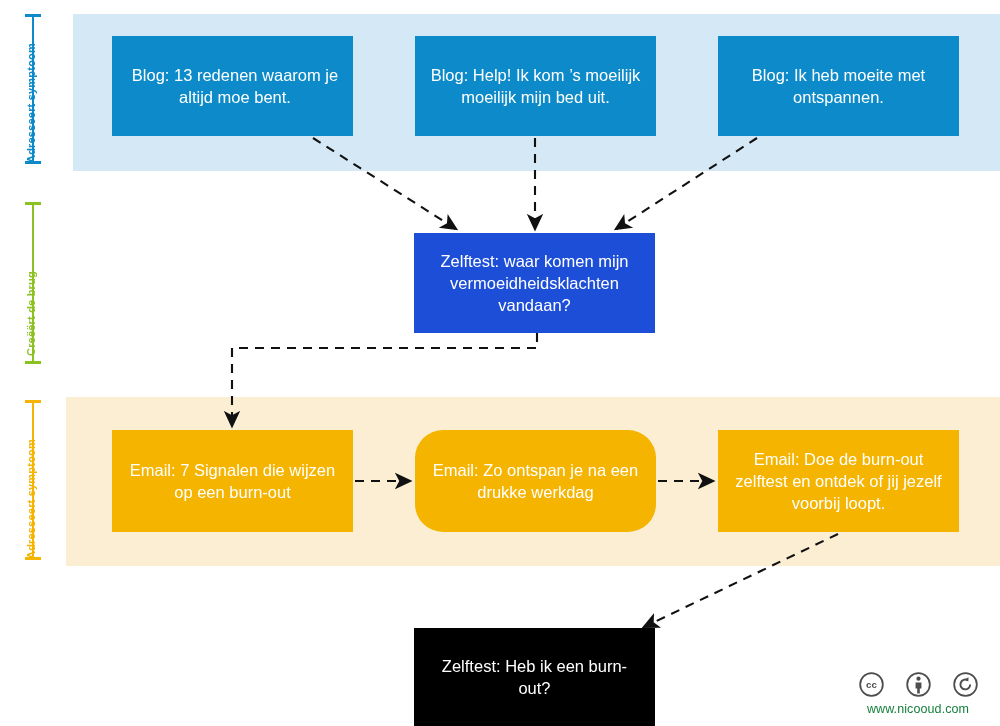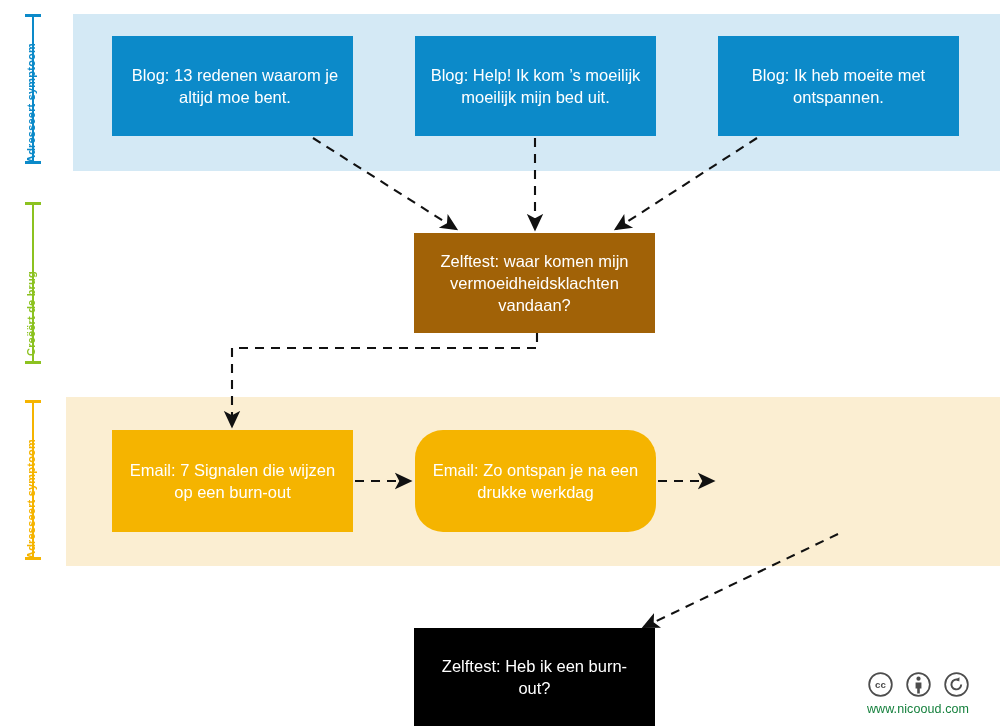--- a/index.html
+++ b/index.html
@@ -48,39 +48,39 @@
     position:absolute;
     display:flex;align-items:center;justify-content:center;
     text-align:center;
     color:#ffffff;
     font-size:16.5px;
     line-height:1.35;
     padding:6px 14px;
     box-sizing:border-box;
   }
   .node.blue{background:#0c8ac9;}
-  .node.green{background:#a16207;}
+  .node.green{background:#1d4ed8;}
   .node.orange{background:#f5b400;}
   .node.red{background:#000000;}
 
   #n-blog1{left:112px;top:36px;width:241px;height:100px;padding-left:19px;}
   #n-blog2{left:415px;top:36px;width:241px;height:100px;}
   #n-blog3{left:718px;top:36px;width:241px;height:100px;}
   #n-green{left:414px;top:233px;width:241px;height:100px;}
   #n-mail1{left:112px;top:430px;width:241px;height:102px;}
   #n-mail2{left:415px;top:430px;width:241px;height:102px;border-radius:28px;}
   #n-mail3{left:718px;top:430px;width:241px;height:102px;}
   #n-red{left:414px;top:628px;width:241px;height:98px;}
 
   
   #arrows{position:absolute;left:0;top:0;width:1000px;height:726px;pointer-events:none;}
 
   
   #footer{position:absolute;left:843px;top:672px;width:150px;}
-  #cc-icons{display:flex;gap:13px;justify-content:center;align-items:center;}
+  #cc-icons{display:flex;gap:22px;justify-content:center;align-items:center;}
   .cc-ico{width:25px;height:25px;}
   #footer-url{
     margin-top:5px;text-align:center;
     font-size:12.5px;color:#15803d;letter-spacing:.1px;
   }
 </style>
 </head>
 <body>
 
 <div id="stage">
@@ -124,20 +124,21 @@
 
     <path d="M838,534 L644,627" fill="none" stroke="#111111" stroke-width="2.1" stroke-dasharray="9,7" marker-end="url(#ah)"></path>
   </svg>
 
   <div class="node blue" id="n-blog1">Blog: 13 redenen waarom je altijd moe bent.</div>
   <div class="node blue" id="n-blog2">Blog: Help! Ik kom ’s moeilijk moeilijk mijn bed uit.</div>
   <div class="node blue" id="n-blog3">Blog: Ik heb moeite met ontspannen.</div>
   <div class="node green" id="n-green">Zelftest: waar komen mijn vermoeidheidsklachten vandaan?</div>
   <div class="node orange" id="n-mail1">Email: 7 Signalen die wijzen op een burn-out</div>
   <div class="node orange" id="n-mail2">Email: Zo ontspan je na een drukke werkdag</div>
+  <div class="node orange" id="n-mail3">Email: Doe de burn-out zelftest en ontdek of jij jezelf voorbij loopt.</div>
   <div class="node red" id="n-red">Zelftest: Heb ik een burn-out?</div>
 
   <div id="footer">
     <div id="cc-icons">
       <svg class="cc-ico" viewBox="0 0 64 64">
         <circle cx="32" cy="32" r="29" fill="none" stroke="#4d4d4d" stroke-width="4.5"></circle>
         <text x="32" y="41" text-anchor="middle" font-family="Liberation Sans, sans-serif" font-size="25" font-weight="bold" fill="#4d4d4d">cc</text>
       </svg>
 
       <svg class="cc-ico" viewBox="0 0 64 64">

